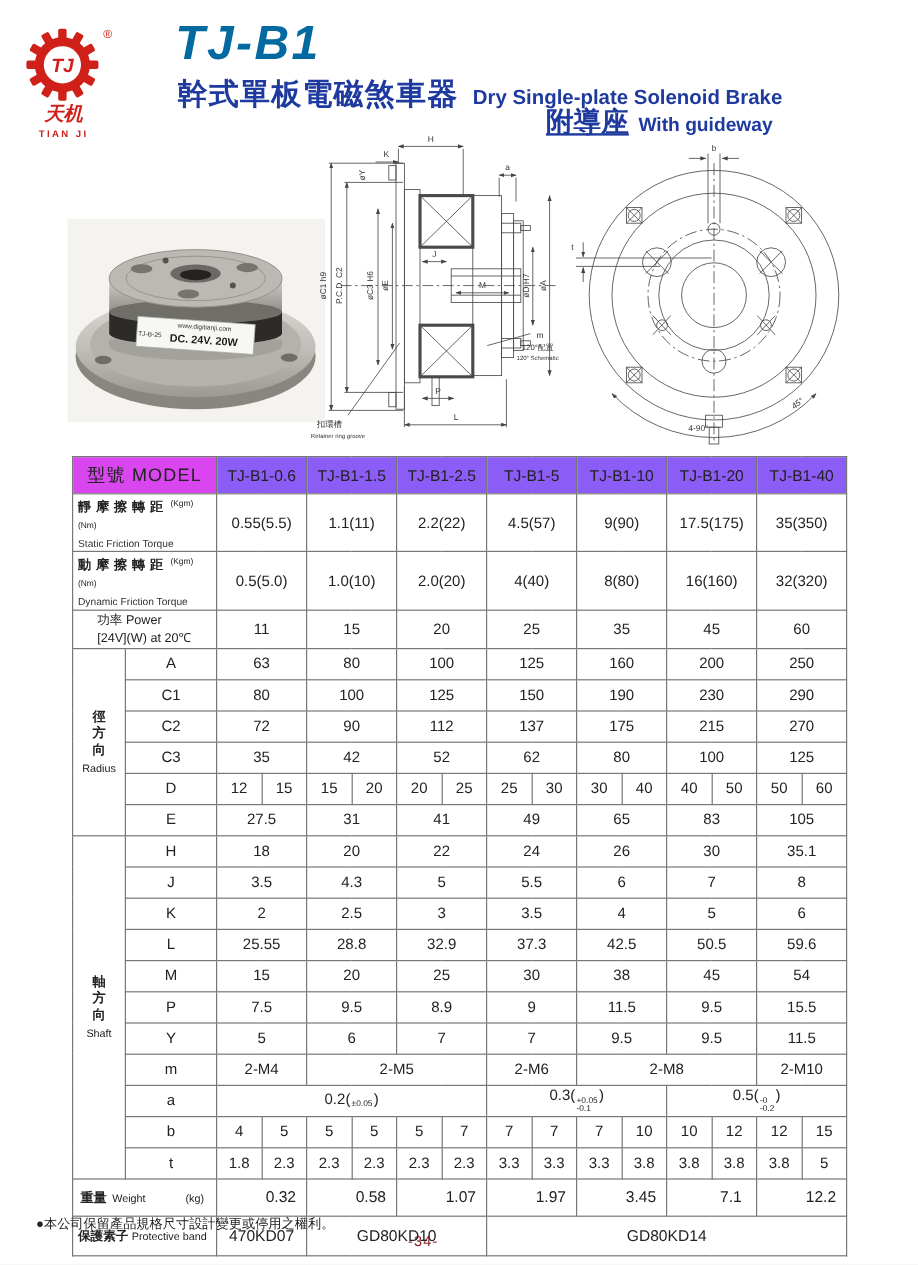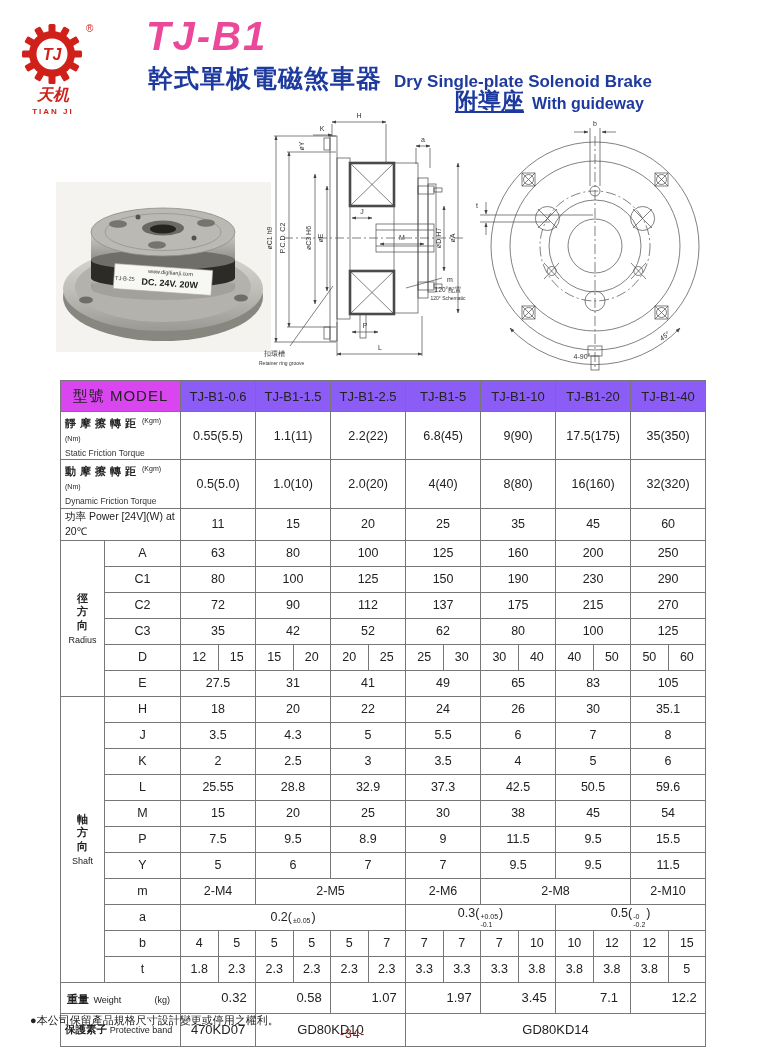--- a/index.html
+++ b/index.html
@@ -2,21 +2,21 @@
 <html><head>
 <meta charset="utf-8">
 <style>
   html,body{margin:0;padding:0;background:#e8e8e8;}
   .page{position:relative;width:765px;height:1054px;background:#ffffff;margin:0 auto;
         font-family:"Liberation Sans",sans-serif;overflow:hidden;color:#222;}
 
   
   .logo{position:absolute;left:16px;top:18px;width:120px;height:104px;}
   .model-title{position:absolute;left:146px;top:14px;font-size:40px;font-weight:bold;
-               font-style:italic;color:#ec4899;letter-spacing:2px;}
+               font-style:italic;color:#0369a1;letter-spacing:2px;}
   .product-line{position:absolute;left:148px;top:62px;display:flex;align-items:baseline;gap:12px;}
   .product-zh{font-size:25px;font-weight:bold;color:#1e3a9e;letter-spacing:1px;}
   .product-en{font-size:17px;font-weight:bold;color:#1e3a9e;}
   .variant-line{position:absolute;left:455px;top:86px;display:flex;align-items:baseline;gap:8px;}
   .variant-zh{font-size:23px;font-weight:bold;color:#1e3a9e;text-decoration:underline;}
   .variant-en{font-size:16px;font-weight:bold;color:#1e3a9e;}
 
   
   .photo{position:absolute;left:56px;top:182px;}
   .section-drawing{position:absolute;left:256px;top:106px;}
@@ -32,21 +32,21 @@
   th.model-name{background:#8b5cf6;font-size:13px;height:30px;}
   td.val{font-size:12.5px;height:25px;}
   td.val-tall{font-size:12.5px;height:36px;}
   td.val-power{font-size:12.5px;height:31px;}
   td.val-wide{font-size:13px;height:30px;padding-left:32px;}
   td.val-protect{font-size:13px;height:32px;}
   th.row-label{text-align:left;padding:1px 4px;}
   .zh-spaced{letter-spacing:4px;font-size:11px;font-weight:bold;}
   .unit-sup{font-size:7px;vertical-align:4px;margin-left:2px;letter-spacing:0;}
   .en-line{font-size:8.5px;color:#333;line-height:1.1;}
-  th.power-label{font-size:10.5px;text-align:left;padding:1px 4px;}
+  th.power-label{font-size:10.5px;text-align:left;padding:1px 20px;}
   th.section-label{font-size:10px;}
   .vert-zh{width:13px;margin:0 auto;font-size:11px;line-height:1.25;font-weight:bold;}
   .sec-en{font-size:9px;margin-top:2px;}
   th.key{font-size:12.5px;}
   .tol-wrap{display:inline-flex;flex-direction:column;justify-content:center;
             font-size:7px;line-height:1.1;vertical-align:-2px;text-align:left;margin:0 1px;}
   .wlabel{display:flex;justify-content:space-between;align-items:baseline;padding:0 6px 0 2px;}
   .wzh{font-size:11px;font-weight:bold;}
   .wen{font-size:9px;}
   .wunit{font-size:9px;}
@@ -337,21 +337,21 @@
           <th colspan="2" class="model-name">TJ-B1-40</th>
         </tr>
         <tr>
           <th colspan="2" class="row-label">
             <div class="zh-line"><span class="zh-spaced">靜摩擦轉距</span><span class="unit-sup">(Kgm)(Nm)</span></div>
             <div class="en-line">Static Friction Torque</div>
           </th>
           <td colspan="2" class="val-tall">0.55(5.5)</td>
           <td colspan="2" class="val-tall">1.1(11)</td>
           <td colspan="2" class="val-tall">2.2(22)</td>
-          <td colspan="2" class="val-tall">6.8(45)</td>
+          <td colspan="2" class="val-tall">4.5(57)</td>
           <td colspan="2" class="val-tall">9(90)</td>
           <td colspan="2" class="val-tall">17.5(175)</td>
           <td colspan="2" class="val-tall">35(350)</td>
         </tr>
         <tr>
           <th colspan="2" class="row-label">
             <div class="zh-line"><span class="zh-spaced">動摩擦轉距</span><span class="unit-sup">(Kgm)(Nm)</span></div>
             <div class="en-line">Dynamic Friction Torque</div>
           </th>
           <td colspan="2" class="val-tall">0.5(5.0)</td>

